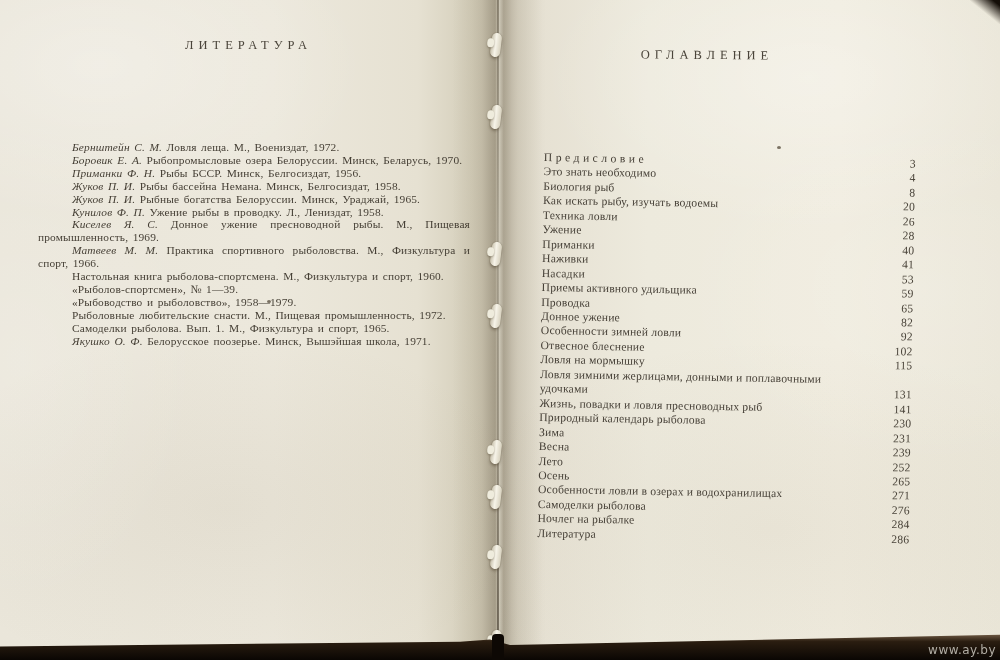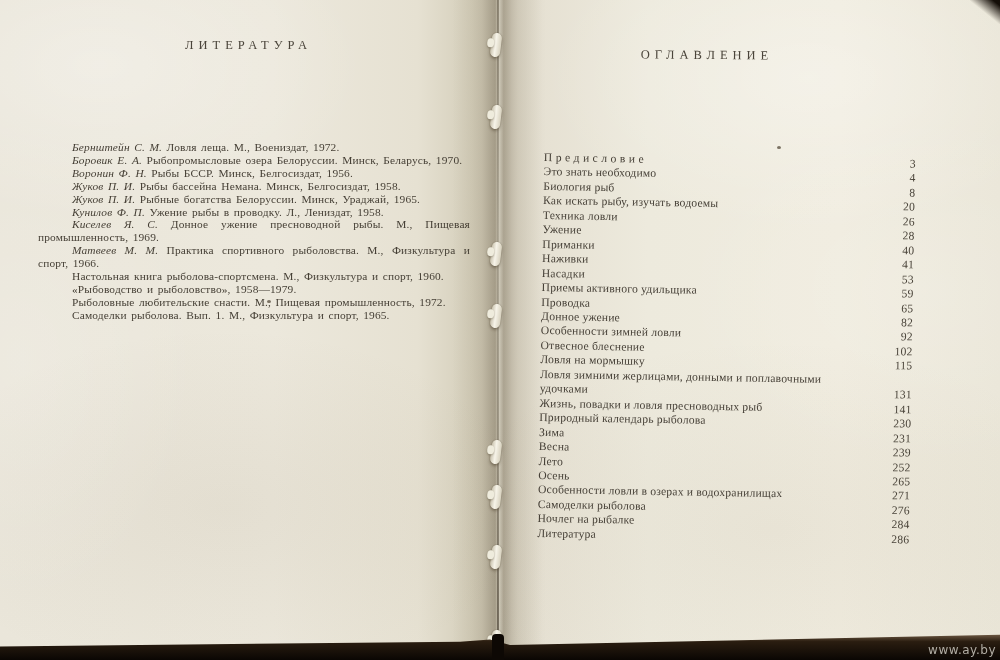--- a/index.html
+++ b/index.html
@@ -99,42 +99,44 @@
 <div class="photo">
 
   <div class="page page-left">
     <div class="page-title">ЛИТЕРАТУРА</div>
     <div class="bib">
 
   <p class="bib-entry"><i>Бернштейн С. М. </i><span>Ловля леща. М., Воениздат, 1972.</span></p>
 
   <p class="bib-entry"><i>Боровик Е. А. </i><span>Рыбопромысловые озера Белоруссии. Минск, Беларусь, 1970.</span></p>
 
-  <p class="bib-entry"><i>Воронин Ф. Н. </i><span>Рыбы БССР. Минск, Белгосиздат, 1956.</span></p>
+  <p class="bib-entry"><i>Приманки Ф. Н. </i><span>Рыбы БССР. Минск, Белгосиздат, 1956.</span></p>
 
   <p class="bib-entry"><i>Жуков П. И. </i><span>Рыбы бассейна Немана. Минск, Белгосиздат, 1958.</span></p>
 
   <p class="bib-entry"><i>Жуков П. И. </i><span>Рыбные богатства Белоруссии. Минск, Ураджай, 1965.</span></p>
 
   <p class="bib-entry"><i>Кунилов Ф. П. </i><span>Ужение рыбы в проводку. Л., Лениздат, 1958.</span></p>
 
   <p class="bib-entry"><i>Киселев Я. С. </i><span>Донное ужение пресноводной рыбы. М., Пищевая промышленность, 1969.</span></p>
 
   <p class="bib-entry"><i>Матвеев М. М. </i><span>Практика спортивного рыболовства. М., Физкультура и спорт, 1966.</span></p>
 
   <p class="bib-entry"><span>Настольная книга рыболова-спортсмена. М., Физкультура и спорт, 1960.</span></p>
 
+  <p class="bib-entry"><span>«Рыболов-спортсмен», № 1—39.</span></p>
 
   <p class="bib-entry"><span>«Рыбоводство и рыболовство», 1958—1979.</span></p>
 
   <p class="bib-entry"><span>Рыболовные любительские снасти. М., Пищевая промышленность, 1972.</span></p>
 
 
   <p class="bib-entry"><span>Самоделки рыболова. Вып. 1. М., Физкультура и спорт, 1965.</span></p>
 
+  <p class="bib-entry"><i>Якушко О. Ф. </i><span>Белорусское поозерье. Минск, Вышэйшая школа, 1971.</span></p>
 </div>
     <div class="speck" style="left:267px;top:300px;width:4px;height:3px;"></div>
   </div>
 
   <div class="page page-right">
     <div class="page-title">ОГЛАВЛЕНИЕ</div>
     <div class="toc">
   <div class="toc-row spaced">
     <span class="toc-label">Предисловие</span>
     <span class="toc-page">3</span>

